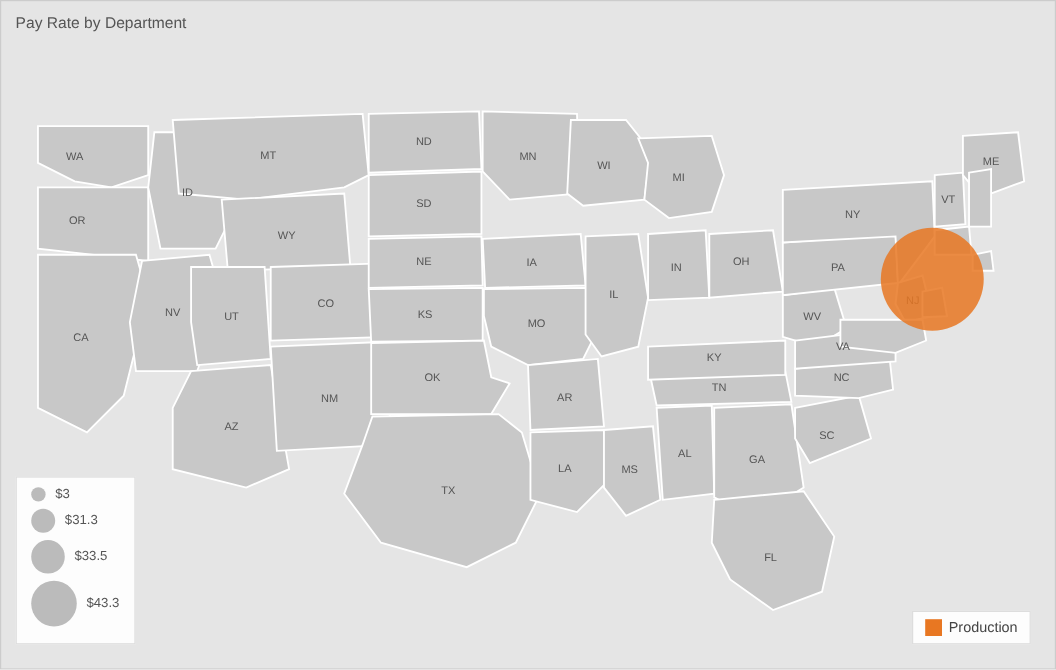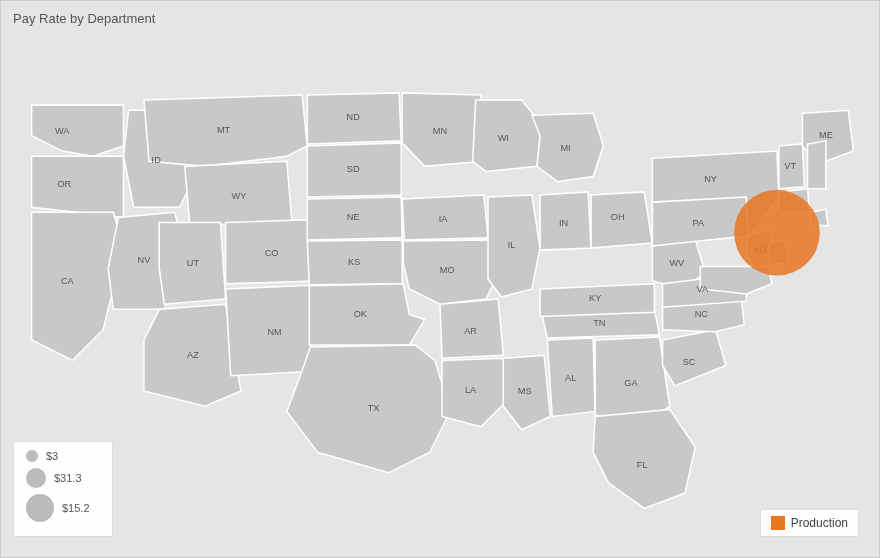--- a/index.html
+++ b/index.html
@@ -246,21 +246,25 @@
     <div class="legend-item">
       <div class="legend-circle" style="width:12px;height:12px;"></div>
       <span class="legend-label">$3</span>
     </div>
     <div class="legend-item">
       <div class="legend-circle" style="width:20px;height:20px;"></div>
       <span class="legend-label">$31.3</span>
     </div>
     <div class="legend-item">
       <div class="legend-circle" style="width:28px;height:28px;"></div>
-      <span class="legend-label">$15.2</span>
+      <span class="legend-label">$33.5</span>
+    </div>
+    <div class="legend-item">
+      <div class="legend-circle" style="width:38px;height:38px;"></div>
+      <span class="legend-label">$43.3</span>
     </div>
   </div>
 
   <div class="prod-legend">
     <div class="prod-square" style="background:#e87722;"></div>
     <span class="prod-label">Production</span>
   </div>
 </div>
 
 </body></html>

